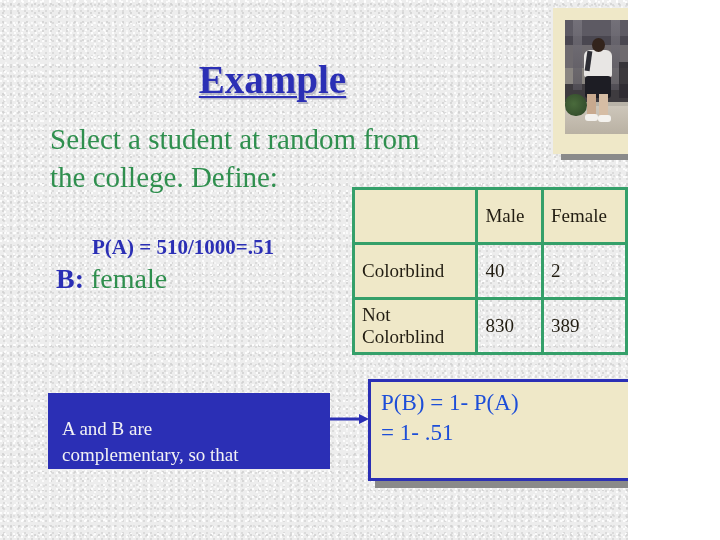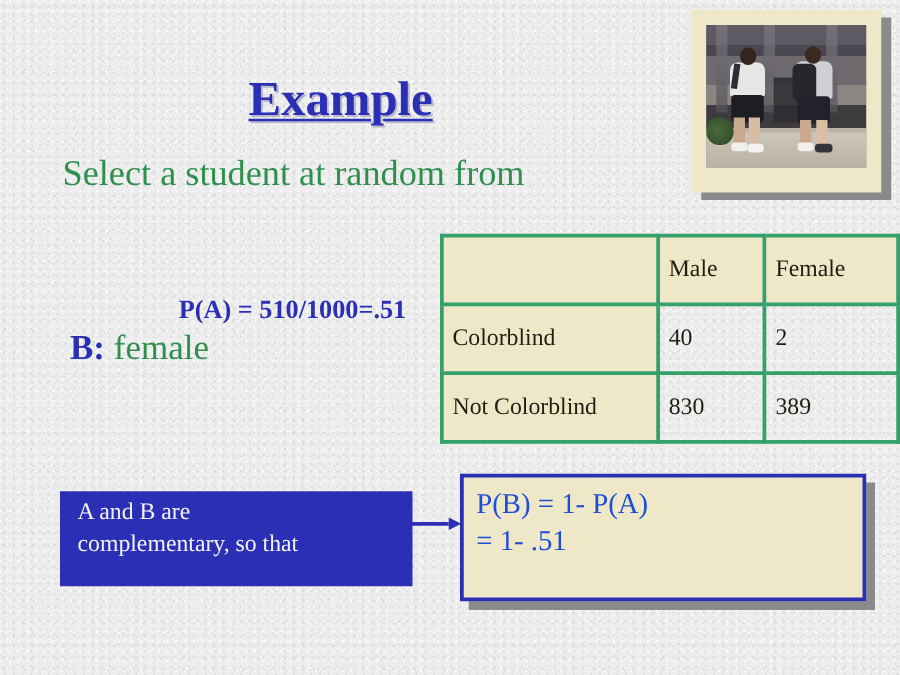--- a/index.html
+++ b/index.html
@@ -8,21 +8,21 @@
   }
   body {
     width: 720px;
     height: 540px;
     font-family: "Liberation Serif", "DejaVu Serif", serif;
     overflow: hidden;
   }
 
   #slide {
     position: relative;
-    width: 720px;
+    width: 628px;
     height: 540px;
     background-color: #ededed;
     background-image:
       radial-gradient(circle at 1px 1px, rgba(255,255,255,0.95) 0.7px, transparent 0.9px),
       radial-gradient(circle at 3px 4px, rgba(205,205,205,0.75) 0.7px, transparent 0.9px),
       radial-gradient(circle at 5px 2px, rgba(255,255,255,0.85) 0.7px, transparent 0.9px),
       radial-gradient(circle at 2px 6px, rgba(215,215,215,0.6) 0.7px, transparent 0.9px),
       radial-gradient(circle at 6px 7px, rgba(248,248,248,0.9) 0.7px, transparent 0.9px),
       radial-gradient(circle at 4px 5px, rgba(198,198,198,0.5) 0.7px, transparent 0.9px);
     background-size: 7px 8px, 8px 9px, 9px 7px, 6px 10px, 11px 8px, 7px 6px;
@@ -149,21 +149,20 @@
     color: #2b2fb5;
     font-weight: bold;
   }
   #pa-line {
     font-size: 21px;
     font-weight: bold;
     color: #2b2fb5;
     padding-left: 36px;
     line-height: 30px;
     white-space: nowrap;
-    text-align: center;
   }
 
   
   #tbl-wrap {
     position: absolute;
     left: 352px;
     top: 187px;
   }
   table#data-table {
     border-collapse: collapse;
@@ -188,21 +187,21 @@
   #blue-box {
     position: absolute;
     left: 48px;
     top: 393px;
     width: 282px;
     height: 76px;
     background: #2b2fb5;
     color: #f2f2f4;
     font-size: 19px;
     line-height: 26px;
-    padding: 4px 14px;
+    padding: 23px 14px;
     box-sizing: border-box;
   }
 
   
   #arrow {
     position: absolute;
     left: 329px;
     top: 413px;
     width: 40px;
     height: 12px;
@@ -267,20 +266,21 @@
       <div class="p2-leg2"></div>
       <div class="p2-sh1"></div>
       <div class="p2-sh2"></div>
     </div>
   </div>
 
   <div id="title">Example</div>
 
   <div id="body-text">
     <div>Select a student at random from</div>
+    <div>the college. Define:</div>
   </div>
 
   <div id="defs">
     <div id="pa-line">P(A) = 510/1000=.51</div>
     <div>
       <span class="lbl">B:</span>
       <span>female</span>
     </div>
   </div>
 

